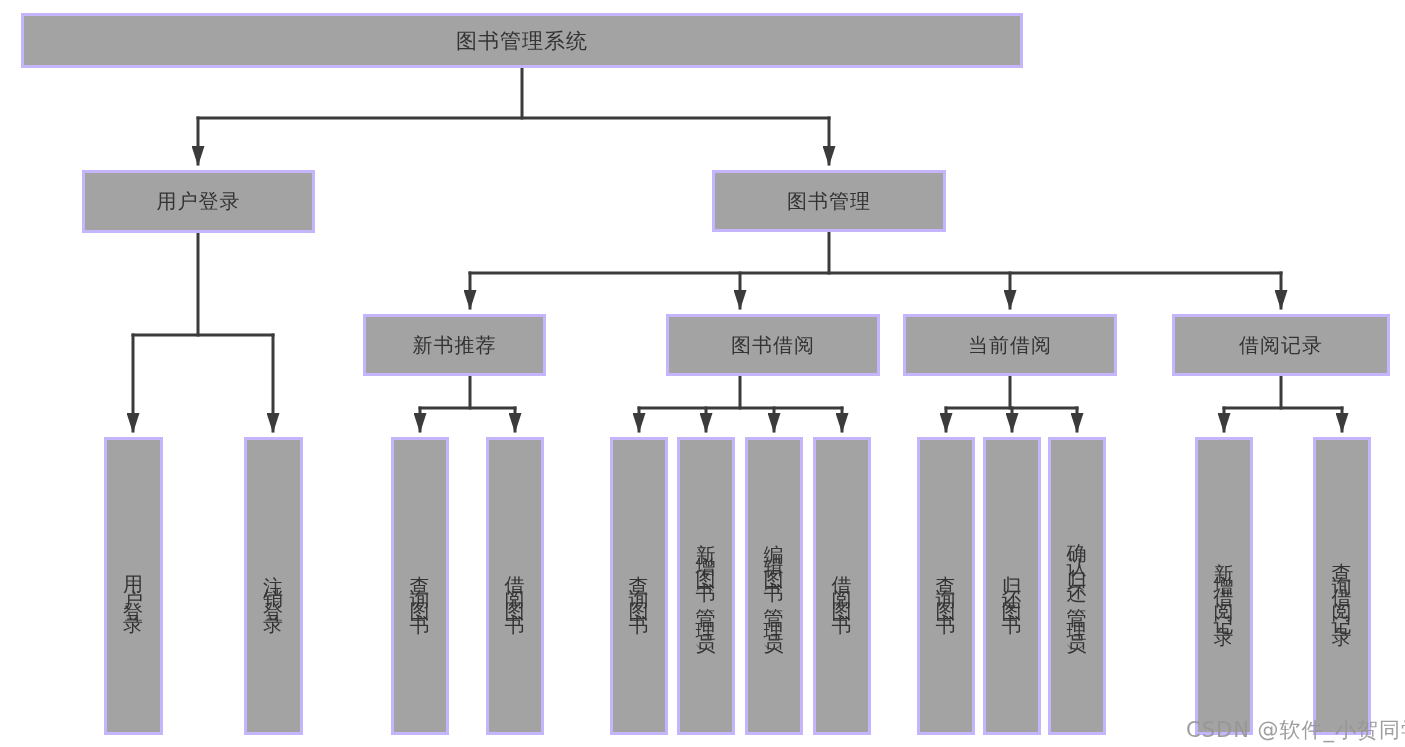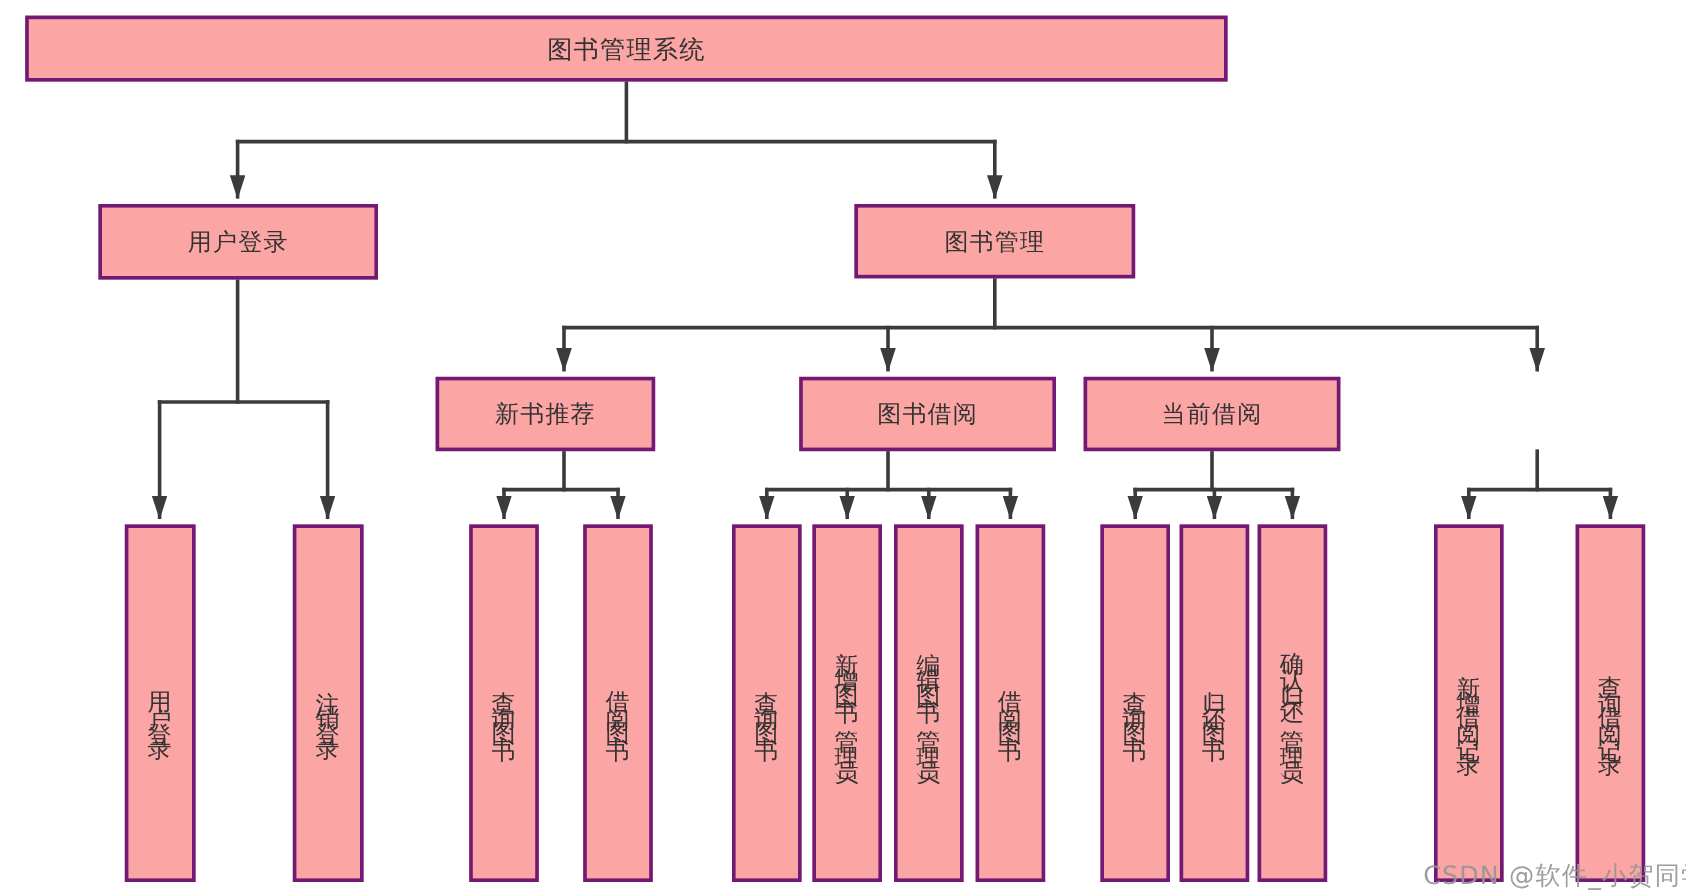--- a/index.html
+++ b/index.html
@@ -23,22 +23,22 @@
   }
   .wires path {
     stroke: #3b3b3b;
     stroke-width: 3;
     fill: none;
     stroke-linecap: square;
   }
   .node {
     position: absolute;
     box-sizing: border-box;
-    border: 3px solid #701a75;
-    background: #fca5a5;
+    border: 3px solid #c4b5fd;
+    background: #a3a3a3;
     display: flex;
     align-items: center;
     justify-content: center;
     color: #333333;
     z-index: 2;
   }
   .node.lvl-top span { font-size: 21px; letter-spacing: 1px; }
   .node.lvl-h span { font-size: 20px; letter-spacing: 1px; }
   .node.vert span {
     writing-mode: vertical-rl;
@@ -125,20 +125,23 @@
 
   <div class="node lvl-h" style="left:363px; top:314px; width:183px; height:62px;">
     <span>新书推荐</span>
   </div>
   <div class="node lvl-h" style="left:666px; top:314px; width:214px; height:62px;">
     <span>图书借阅</span>
   </div>
   <div class="node lvl-h" style="left:903px; top:314px; width:214px; height:62px;">
     <span>当前借阅</span>
   </div>
+  <div class="node lvl-h" style="left:1172px; top:314px; width:218px; height:62px;">
+    <span>借阅记录</span>
+  </div>
 
   <div class="node vert" style="left:104px; top:437px; width:59px; height:298px;">
     <span>用户登录</span>
   </div>
   <div class="node vert" style="left:244px; top:437px; width:59px; height:298px;">
     <span>注销登录</span>
   </div>
 
   <div class="node vert" style="left:391px; top:437px; width:58px; height:298px;">
     <span>查询图书</span>

